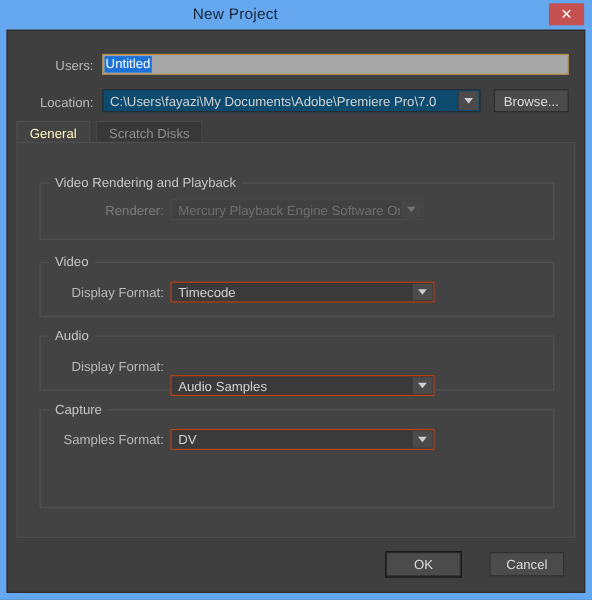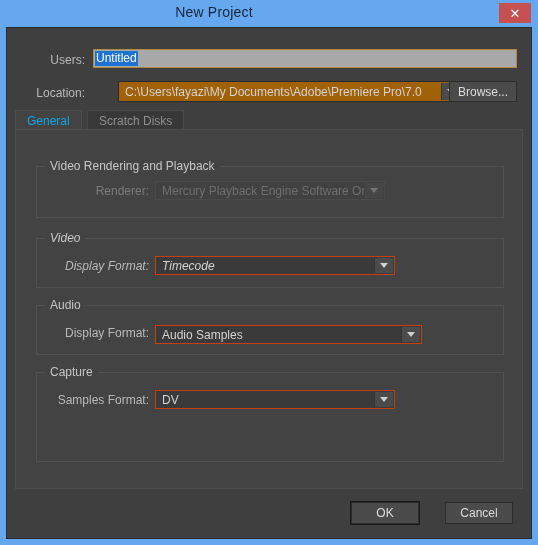--- a/index.html
+++ b/index.html
@@ -104,25 +104,24 @@
     padding: 0 1px;
     pointer-events: none;
   }
 
   
   #location-row-label { left: 10px; top: 58px; width: 68px; }
   #location-select {
     position: absolute;
     left: 86px; top: 53px;
     width: 344px; height: 21px;
-    background: #a16207;
+    background: #0c4a6e;
     border: 1px solid #2a2a2a;
     box-sizing: border-box;
     cursor: default;
-    margin-left: 25px;
   }
   #location-select .sel-text {
     position: absolute;
     left: 6px; top: 3px;
     font-size: 12px;
     color: #d2d2d2;
     white-space: nowrap;
   }
   .sel-arrow-box {
     position: absolute;
@@ -166,21 +165,21 @@
     font-size: 12px;
     line-height: 20px;
     padding: 0 11px;
     box-sizing: border-box;
     cursor: pointer;
     white-space: nowrap;
   }
   .tab.active {
     left: 0;
     background: #434343;
-    color: #0ea5e9;
+    color: #fef9c3;
     border: 1px solid #4e4e4e;
     border-bottom: none;
   }
   .tab.inactive {
     left: 72px;
     background: #383838;
     color: #8f8f8f;
     border: 1px solid #4a4a4a;
     border-bottom: 1px solid #4e4e4e;
   }
@@ -239,21 +238,21 @@
   .combo.disabled {
     background: #414141;
     border: 1px solid #4a4a4a;
   }
   .combo.disabled .sel-text { color: #6f6f6f; }
   .combo.disabled .sel-arrow-box { background: #464646; border-left: 1px solid #404040; }
   .combo.disabled .sel-arrow-box .tri { border-top-color: #757575; }
 
   
   #fs-render  { top: 36px;  height: 52px; }
-  #fs-video   { top: 108px; height: 50px; font-style: italic; }
+  #fs-video   { top: 108px; height: 50px; }
   #fs-audio   { top: 175px; height: 50px; }
   #fs-capture { top: 242px; height: 90px; padding-left: 44px; }
 
   
   .dlg-button {
     position: absolute;
     height: 22px;
     width: 68px;
     background: #4b4b4b;
     border: 1px solid #2c2c2c;
@@ -323,21 +322,21 @@
           <span class="sel-text">Timecode</span>
           <span class="sel-arrow-box">
               <span class="tri"></span>
             </span>
         </div>
       </div>
 
       <div class="fieldset" id="fs-audio">
         <div class="fieldset-legend">Audio</div>
         <div class="fs-label" style="left:12px; top:20px; width:100px;">Display Format:</div>
-        <div class="combo" style="left:118px; top:19px; width:267px;">
+        <div class="combo" style="left:118px; top:35px; width:240px;">
           <span class="sel-text">Audio Samples</span>
           <span class="sel-arrow-box">
               <span class="tri"></span>
             </span>
         </div>
       </div>
 
       <div class="fieldset" id="fs-capture">
         <div class="fieldset-legend">Capture</div>
         <div class="fs-label" style="left:12px; top:20px; width:100px;">Samples Format:</div>

